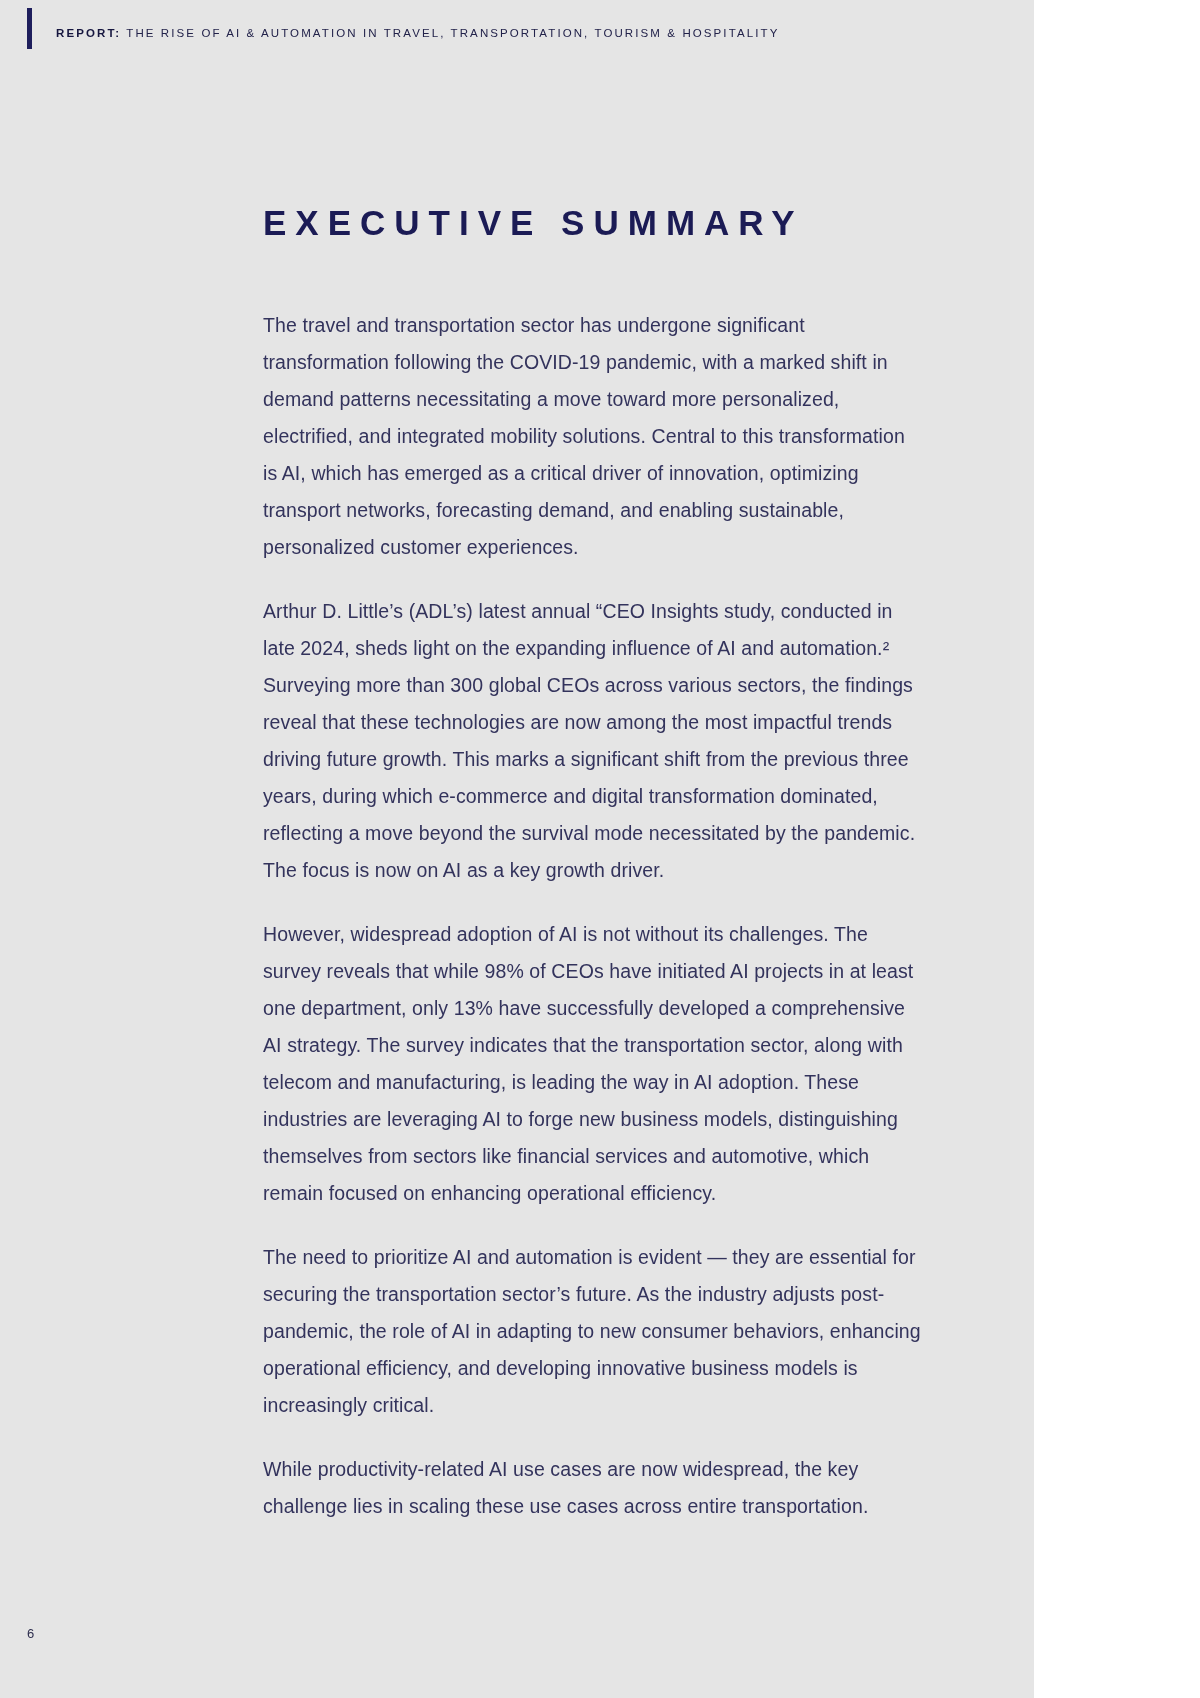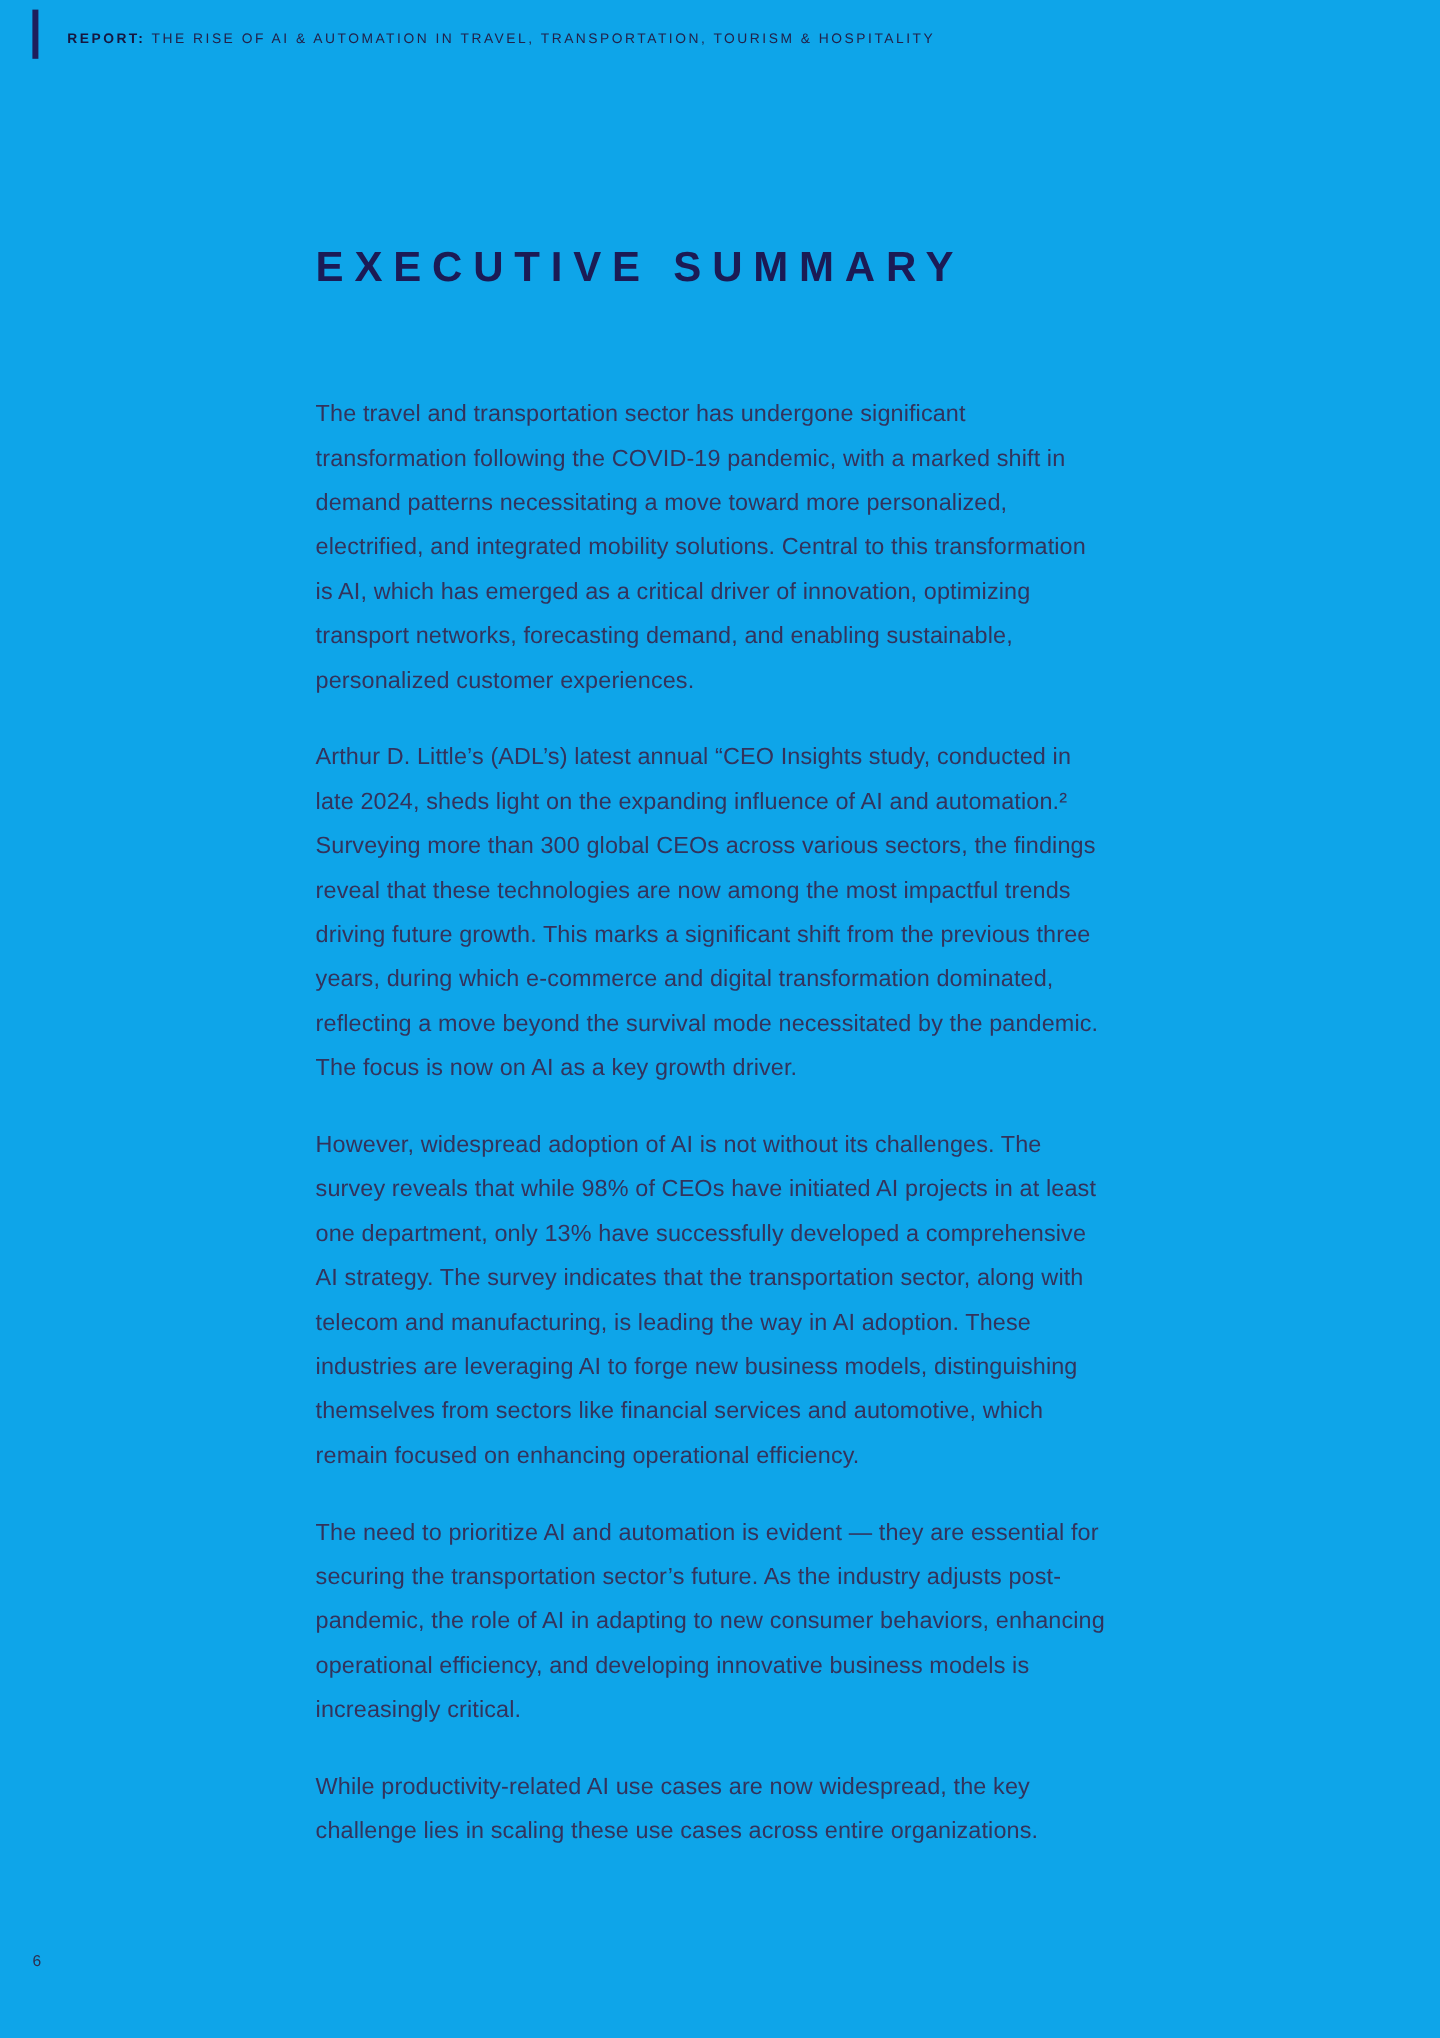--- a/index.html
+++ b/index.html
@@ -1,23 +1,23 @@
 <!DOCTYPE html>
 <html><head>
 <meta charset="utf-8">
 <style>
   * { margin: 0; padding: 0; box-sizing: border-box; }
   html, body { background: #ffffff; }
   body { font-family: "Liberation Sans", "DejaVu Sans", sans-serif; }
 
   .page {
     position: relative;
-    width: 1200px;
+    width: 1034px;
     height: 1698px;
-    background: #0ea5e9;
+    background: #e5e5e5;
     overflow: hidden;
   }
 
   .accent-bar {
     position: absolute;
     left: 27px;
     top: 8px;
     width: 5px;
     height: 41px;
     background: #1e1e5c;
@@ -41,21 +41,21 @@
     top: 201px;
     width: 660px;
   }
 
   .title {
     font-size: 35px;
     font-weight: 700;
     letter-spacing: 9px;
     line-height: 44px;
     color: #1b1b55;
-    margin: 0 0 82px 0;
+    margin: 0 0 62px 0;
   }
 
   .body-para {
     font-size: 19.5px;
     line-height: 37px;
     letter-spacing: 0.1px;
     color: #33335c;
     margin: 0 0 27px 0;
   }
 
@@ -80,18 +80,18 @@
     <h1 class="title">EXECUTIVE SUMMARY</h1>
 
     <p class="body-para">The travel and transportation sector has undergone significant transformation following the COVID-19 pandemic, with a marked shift in demand patterns necessitating a move toward more personalized, electrified, and integrated mobility solutions. Central to this transformation is AI, which has emerged as a critical driver of innovation, optimizing transport networks, forecasting demand, and enabling sustainable, personalized customer experiences.</p>
 
     <p class="body-para">Arthur D. Little’s (ADL’s) latest annual “CEO Insights study, conducted in late 2024, sheds light on the expanding influence of AI and automation.² Surveying more than 300 global CEOs across various sectors, the findings reveal that these technologies are now among the most impactful trends driving future growth. This marks a significant shift from the previous three years, during which e-commerce and digital transformation dominated, reflecting a move beyond the survival mode necessitated by the pandemic. The focus is now on AI as a key growth driver.</p>
 
     <p class="body-para">However, widespread adoption of AI is not without its challenges. The survey reveals that while 98% of CEOs have initiated AI projects in at least one department, only 13% have successfully developed a comprehensive AI strategy. The survey indicates that the transportation sector, along with telecom and manufacturing, is leading the way in AI adoption. These industries are leveraging AI to forge new business models, distinguishing themselves from sectors like financial services and automotive, which remain focused on enhancing operational efficiency.</p>
 
     <p class="body-para">The need to prioritize AI and automation is evident — they are essential for securing the transportation sector’s future. As the industry adjusts post-pandemic, the role of AI in adapting to new consumer behaviors, enhancing operational efficiency, and developing innovative business models is increasingly critical.</p>
 
-    <p class="body-para">While productivity-related AI use cases are now widespread, the key challenge lies in scaling these use cases across entire organizations.</p>
+    <p class="body-para">While productivity-related AI use cases are now widespread, the key challenge lies in scaling these use cases across entire transportation.</p>
   </main>
 
   <span class="page-number">6</span>
 
 </div>
 
 </body></html>

